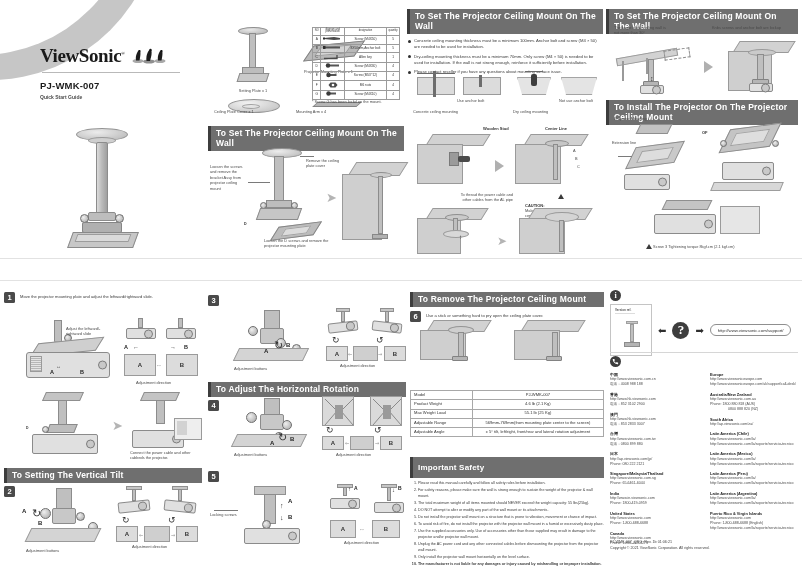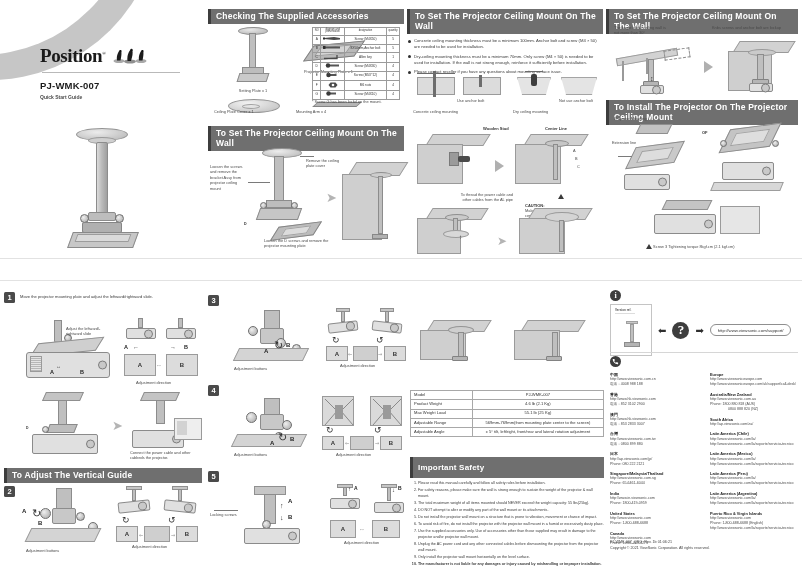--- a/index.html
+++ b/index.html
@@ -162,21 +162,21 @@
 </style>
 </head>
 <body>
 
 <div class="page">
 
   <div class="corner-swoosh"></div>
 
   <div class="brand">
     <div class="brand-name">
-      <span>Position</span><span class="brand-tm">®</span>
+      <span>ViewSonic</span><span class="brand-tm">®</span>
       <svg class="brand-birds" viewBox="0 0 68 32">
         <ellipse cx="12" cy="26" rx="11" ry="4" fill="#a9a9a9"></ellipse>
         <ellipse cx="34" cy="27" rx="12" ry="4" fill="#8f8f8f"></ellipse>
         <ellipse cx="56" cy="26" rx="11" ry="4" fill="#a9a9a9"></ellipse>
         <path d="M8 25 C6 14 12 5 15 4 C18 6 17 16 15 25 Z" fill="#1c1c1c"></path>
         <path d="M29 26 C27 13 34 3 37 2 C41 5 39 16 36 26 Z" fill="#1c1c1c"></path>
         <path d="M52 25 C50 14 56 5 59 4 C62 6 61 16 59 25 Z" fill="#1c1c1c"></path>
         <circle cx="15" cy="6" r="2.2" fill="#111"></circle>
         <circle cx="37" cy="4" r="2.4" fill="#111"></circle>
         <circle cx="59" cy="6" r="2.2" fill="#111"></circle>
@@ -193,21 +193,20 @@
     <div class="pole" style="left:38px;top:14px;width:12px;height:72px;border-radius:2px;background:linear-gradient(90deg,#dcdcdc,#bcbcbc 45%,#9f9f9f);"></div>
     <div style="position:absolute;left:30px;top:84px;width:28px;height:9px;border-radius:2px;background:#bdbdbd;border:.5px solid #8c8c8c;"></div>
     <div class="knob" style="left:22px;top:86px;width:9px;height:9px;"></div>
     <div class="knob" style="left:57px;top:86px;width:9px;height:9px;"></div>
     <div style="position:absolute;left:24px;top:94px;width:40px;height:11px;background:#b0b0b0;border:.5px solid #858585;border-radius:2px;"></div>
     <div style="position:absolute;left:12px;top:104px;width:66px;height:16px;background:#c7c7c7;border:.5px solid #8a8a8a;transform:skewX(-20deg);"></div>
     <div style="position:absolute;left:18px;top:106px;width:54px;height:8px;background:#dadada;border:.5px solid #9c9c9c;transform:skewX(-20deg);"></div>
   </div>
 
   <div class="panel" style="left:208px;top:9px;width:196px;height:110px;">
-    <div class="bar">Checking The Supplied Accessories</div>
 
     <div style="position:absolute;left:22px;top:18px;width:48px;height:58px;">
       <div style="position:absolute;left:8px;top:0;width:30px;height:8px;border-radius:50%;background:radial-gradient(ellipse at 40% 30%,#e8e8e8,#b0b0b0);border:.5px solid #909090;"></div>
       <div class="pole" style="left:19px;top:6px;width:7px;height:36px;"></div>
       <div style="position:absolute;left:12px;top:40px;width:22px;height:7px;background:#bdbdbd;border:.5px solid #8c8c8c;"></div>
       <div style="position:absolute;left:8px;top:46px;width:30px;height:9px;background:#cacaca;border:.5px solid #8c8c8c;transform:skewX(-18deg);"></div>
     </div>
     <div class="cap" style="position:absolute;left:10px;top:79px;width:70px;text-align:center;">Setting Plate x 1</div>
 
     <div style="position:absolute;left:98px;top:30px;width:60px;height:26px;">
@@ -547,21 +546,21 @@
       <div style="position:absolute;left:14px;top:0;width:36px;height:9px;background:#c4c4c4;border:.5px solid #8f8f8f;transform:skewX(-24deg);"></div>
       <div class="pole" style="left:28px;top:8px;width:9px;height:24px;"></div>
       <div class="proj" style="left:4px;top:38px;width:52px;height:18px;"></div>
       <div style="position:absolute;left:46px;top:26px;width:28px;height:22px;background:#eee;border:.6px solid #9a9a9a;"></div>
       <div style="position:absolute;left:49px;top:29px;width:10px;height:14px;background:#d2d2d2;"></div>
     </div>
     <div class="cap" style="position:absolute;left:126px;top:162px;width:64px;">Connect the power cable and other cabbeds the projector.</div>
   </div>
 
   <div class="panel" style="left:4px;top:468px;width:198px;height:92px;">
-    <div class="bar">To Adjust The Vertical Guide</div>
+    <div class="bar">To Setting The Vertical Tilt</div>
     <div class="step" style="margin-top:3px;">2</div>
 
     <div style="position:absolute;left:18px;top:20px;width:92px;height:58px;">
       <div class="pole" style="left:34px;top:0;width:16px;height:22px;"></div>
       <div style="position:absolute;left:30px;top:20px;width:24px;height:16px;background:#c8c8c8;border:.5px solid #8c8c8c;border-radius:2px;"></div>
       <div class="knob" style="left:18px;top:20px;width:11px;height:11px;"></div>
       <div class="knob" style="left:54px;top:24px;width:9px;height:9px;"></div>
       <div class="knob" style="left:66px;top:34px;width:10px;height:10px;"></div>
       <div style="position:absolute;left:6px;top:40px;width:70px;height:14px;background:#d4d4d4;border:.5px solid #9a9a9a;transform:skewX(-26deg);"></div>
       <div class="ltr" style="left:0px;top:20px;">A</div>
@@ -624,20 +623,21 @@
       <div class="ab-box" style="left:0px;top:38px;width:22px;height:15px;">A</div>
       <div class="ab-box" style="left:27px;top:38px;width:25px;height:15px;background:#cfcfcf;"></div>
       <div class="ab-box" style="left:58px;top:38px;width:22px;height:15px;">B</div>
       <div style="position:absolute;left:22px;top:43px;color:#8d8d8d;font-size:5px;">⇐</div>
       <div style="position:absolute;left:52px;top:43px;color:#8d8d8d;font-size:5px;">⇒</div>
       <div class="cap" style="position:absolute;left:14px;top:55px;">Adjustment direction</div>
     </div>
   </div>
 
   <div class="panel" style="left:208px;top:382px;width:198px;height:84px;">
+    <div class="bar">To Adjust The Horizontal Rotation</div>
     <div class="step" style="margin-top:3px;">4</div>
 
     <div style="position:absolute;left:22px;top:16px;width:92px;height:52px;">
       <div class="pole" style="left:34px;top:0;width:16px;height:18px;"></div>
       <div style="position:absolute;left:30px;top:16px;width:24px;height:16px;background:#c8c8c8;border:.5px solid #8c8c8c;border-radius:2px;"></div>
       <div class="knob" style="left:16px;top:14px;width:11px;height:11px;"></div>
       <div class="knob" style="left:52px;top:22px;width:10px;height:10px;"></div>
       <div class="knob" style="left:44px;top:34px;width:10px;height:10px;"></div>
       <div style="position:absolute;left:4px;top:36px;width:70px;height:13px;background:#d4d4d4;border:.5px solid #9a9a9a;transform:skewX(-26deg);"></div>
       <div class="ltr" style="left:40px;top:42px;">A</div>
@@ -703,20 +703,27 @@
         <div class="arrow-blk" style="left:20px;top:3px;font-size:6px;">↓</div>
         <div class="ltr" style="left:26px;top:1px;font-size:5px;">B</div>
       </div>
       <div class="ab-box" style="left:2px;top:36px;width:26px;height:18px;">A</div>
       <div class="ab-box" style="left:44px;top:36px;width:28px;height:18px;">B</div>
       <div style="position:absolute;left:31px;top:42px;color:#8d8d8d;font-size:6px;">⇔</div>
       <div class="cap" style="position:absolute;left:16px;top:56px;">Adjustment direction</div>
     </div>
   </div>
 
+  <div class="panel" style="left:410px;top:292px;width:194px;height:62px;">
+    <div class="bar">To Remove The Projector Ceiling Mount</div>
+    <div style="display:flex;align-items:flex-start;gap:5px;margin-top:4px;">
+      <div class="step">6</div>
+      <div class="body-txt" style="padding-top:2px;">Use a stick or something hard to pry open the ceiling plate cover.</div>
+    </div>
+  </div>
 
   <div style="position:absolute;left:420px;top:320px;width:180px;height:70px;">
     <div class="ceil-slab" style="left:10px;top:0px;width:58px;height:12px;"></div>
     <div class="wall-face" style="left:0px;top:10px;width:46px;height:30px;"></div>
     <div style="position:absolute;left:28px;top:6px;width:26px;height:8px;border-radius:50%;background:#cfcfcf;border:.5px solid #949494;"></div>
     <div class="pole" style="left:38px;top:12px;width:6px;height:26px;"></div>
     <div class="plate" style="left:32px;top:36px;width:16px;height:5px;"></div>
     <div class="ceil-slab" style="left:104px;top:0px;width:58px;height:12px;"></div>
     <div class="wall-face" style="left:94px;top:10px;width:46px;height:30px;"></div>
     <div class="pole" style="left:132px;top:12px;width:6px;height:26px;"></div>

